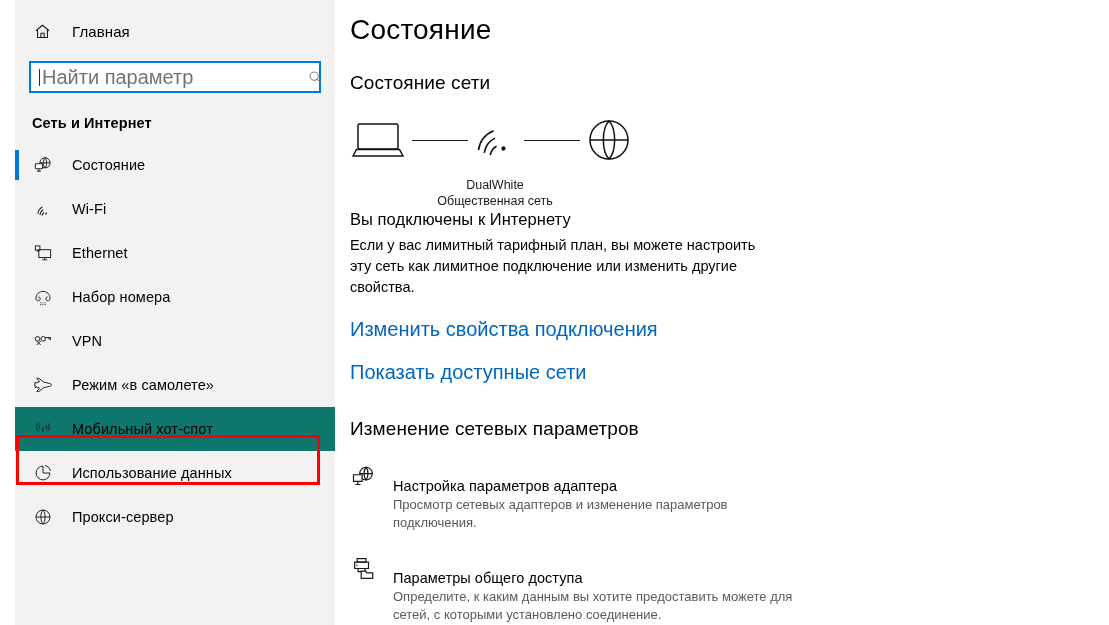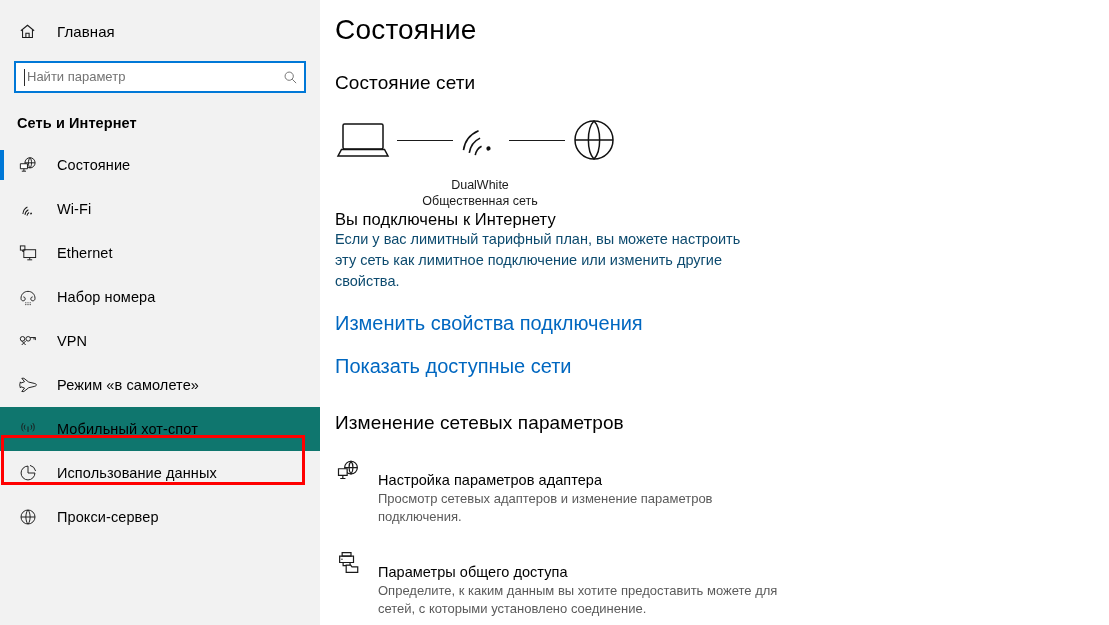--- a/index.html
+++ b/index.html
@@ -10,20 +10,21 @@
     overflow: hidden;
     background: #ffffff;
     font-family: "Liberation Sans", "DejaVu Sans", sans-serif;
     -webkit-font-smoothing: antialiased;
   }
   .app {
     position: relative;
     width: 877px; height: 625px;
     display: flex;
     background: #ffffff;
+    padding-left: 15px;
   }
 
   
   .sidebar {
     position: relative;
     width: 320px;
     height: 625px;
     background: #f2f2f2;
     flex: 0 0 320px;
     overflow: hidden;
@@ -61,21 +62,21 @@
   .caret {
     width: 1px; height: 17px;
     background: #2b2b2b;
     flex: 0 0 1px;
   }
   .search-input {
     flex: 1 1 auto;
     border: 0; outline: 0;
     background: transparent;
     font-family: inherit;
-    font-size: 13px;
+    font-size: 20px;
     color: #2b2b2b;
     padding: 0 0 0 2px;
     height: 26px;
     line-height: 26px;
   }
   .search-input::placeholder { color: #737373; opacity: 1; }
   .search-icon { flex: 0 0 16px; display: flex; align-items: center; justify-content: center; }
 
   .cat-title {
     margin: 22px 0 0 17px;
@@ -182,23 +183,23 @@
   .diag-ssid { font-size: 12.5px; color: #1a1a1a; display: block; }
   .diag-type { font-size: 12.5px; color: #1a1a1a; display: block; }
 
   .conn-title {
     margin-top: 20px;
     font-size: 16.5px;
     color: #000000;
     letter-spacing: .05px;
   }
   .conn-desc {
-    margin-top: 0;
+    margin-top: 6px;
     font-size: 14.5px;
-    color: #0c4a6e;
+    color: #000000;
     line-height: 21px;
     width: 420px;
   }
   .link {
     display: block;
     margin-top: 20px;
     font-size: 20px;
     color: #0067c0;
     text-decoration: none;
     cursor: pointer;

